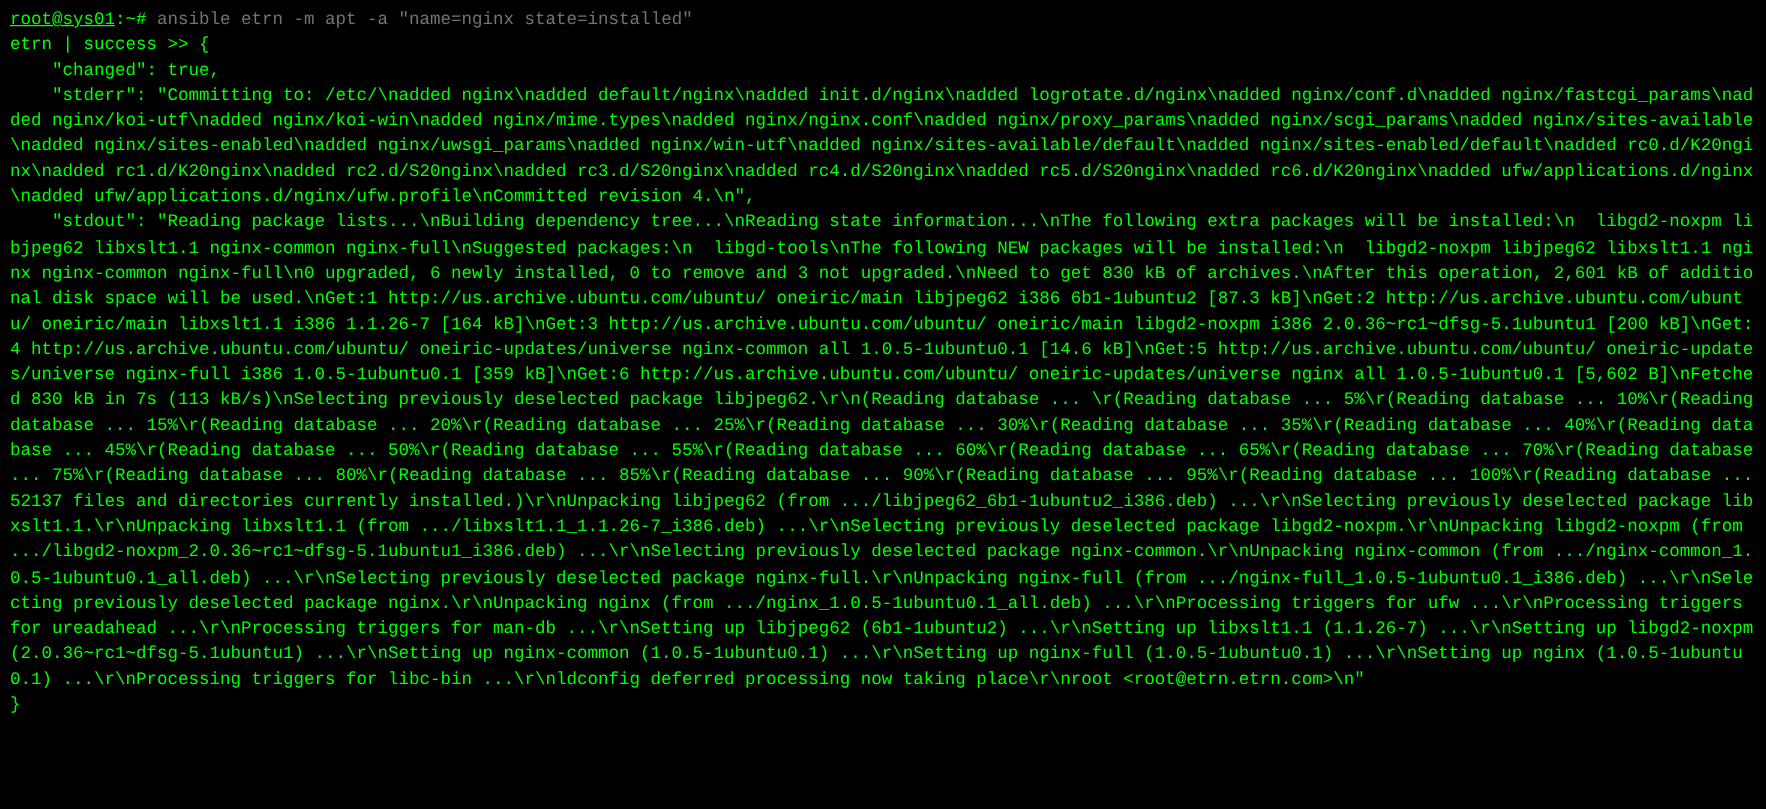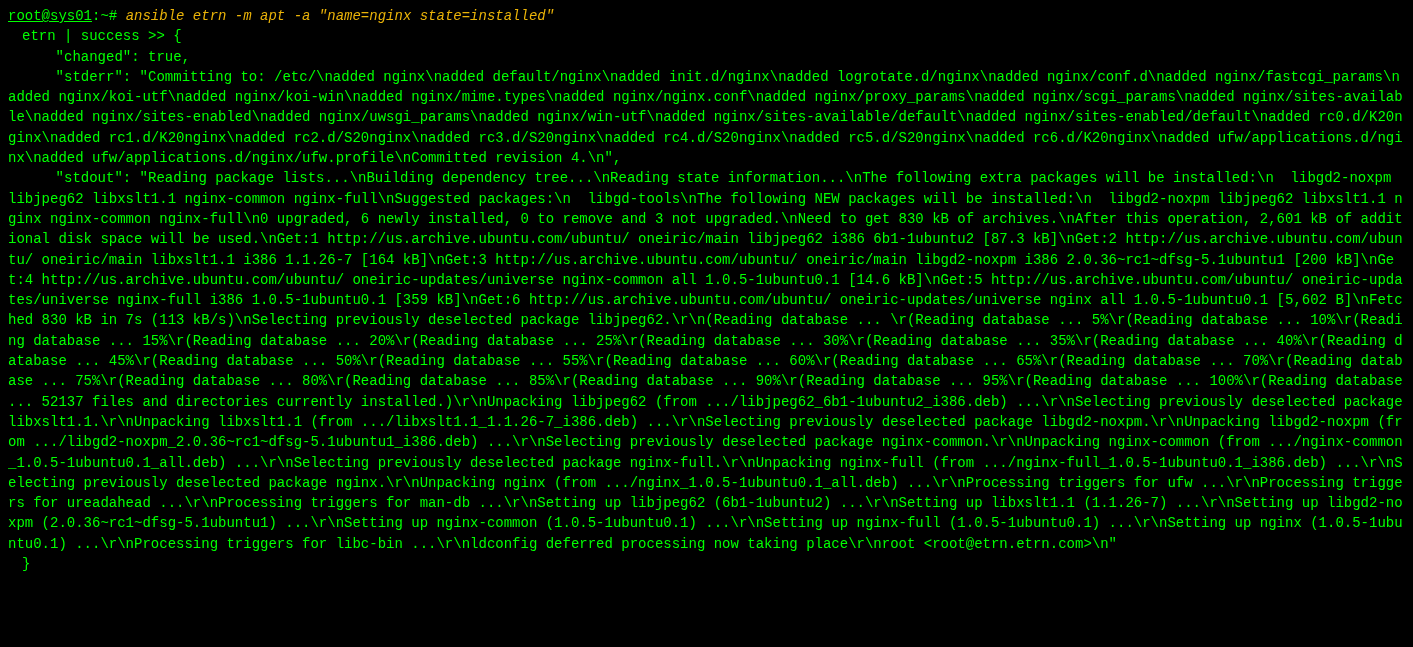--- a/index.html
+++ b/index.html
@@ -24,26 +24,24 @@
       word-break: break-all;
     }
     .prompt-user {
       color: #00ff00;
       text-decoration: underline;
     }
     .prompt-tilde {
       color: #00ff00;
     }
     .command {
-      color: #eab308;
-      font-style: italic;
+      color: #737373;
     }
     .output {
       color: #00ff00;
-      margin-left: 14px;
     }
     .indent1 {
       
     }
   </style>
 </head>
 <body>
 
 <div class="terminal"><span class="prompt-user">root@sys01</span><span class="prompt-tilde">:~#</span><span class="command"> ansible etrn -m apt -a "name=nginx state=installed"</span>
 <span class="output">etrn | success &gt;&gt; {</span>

